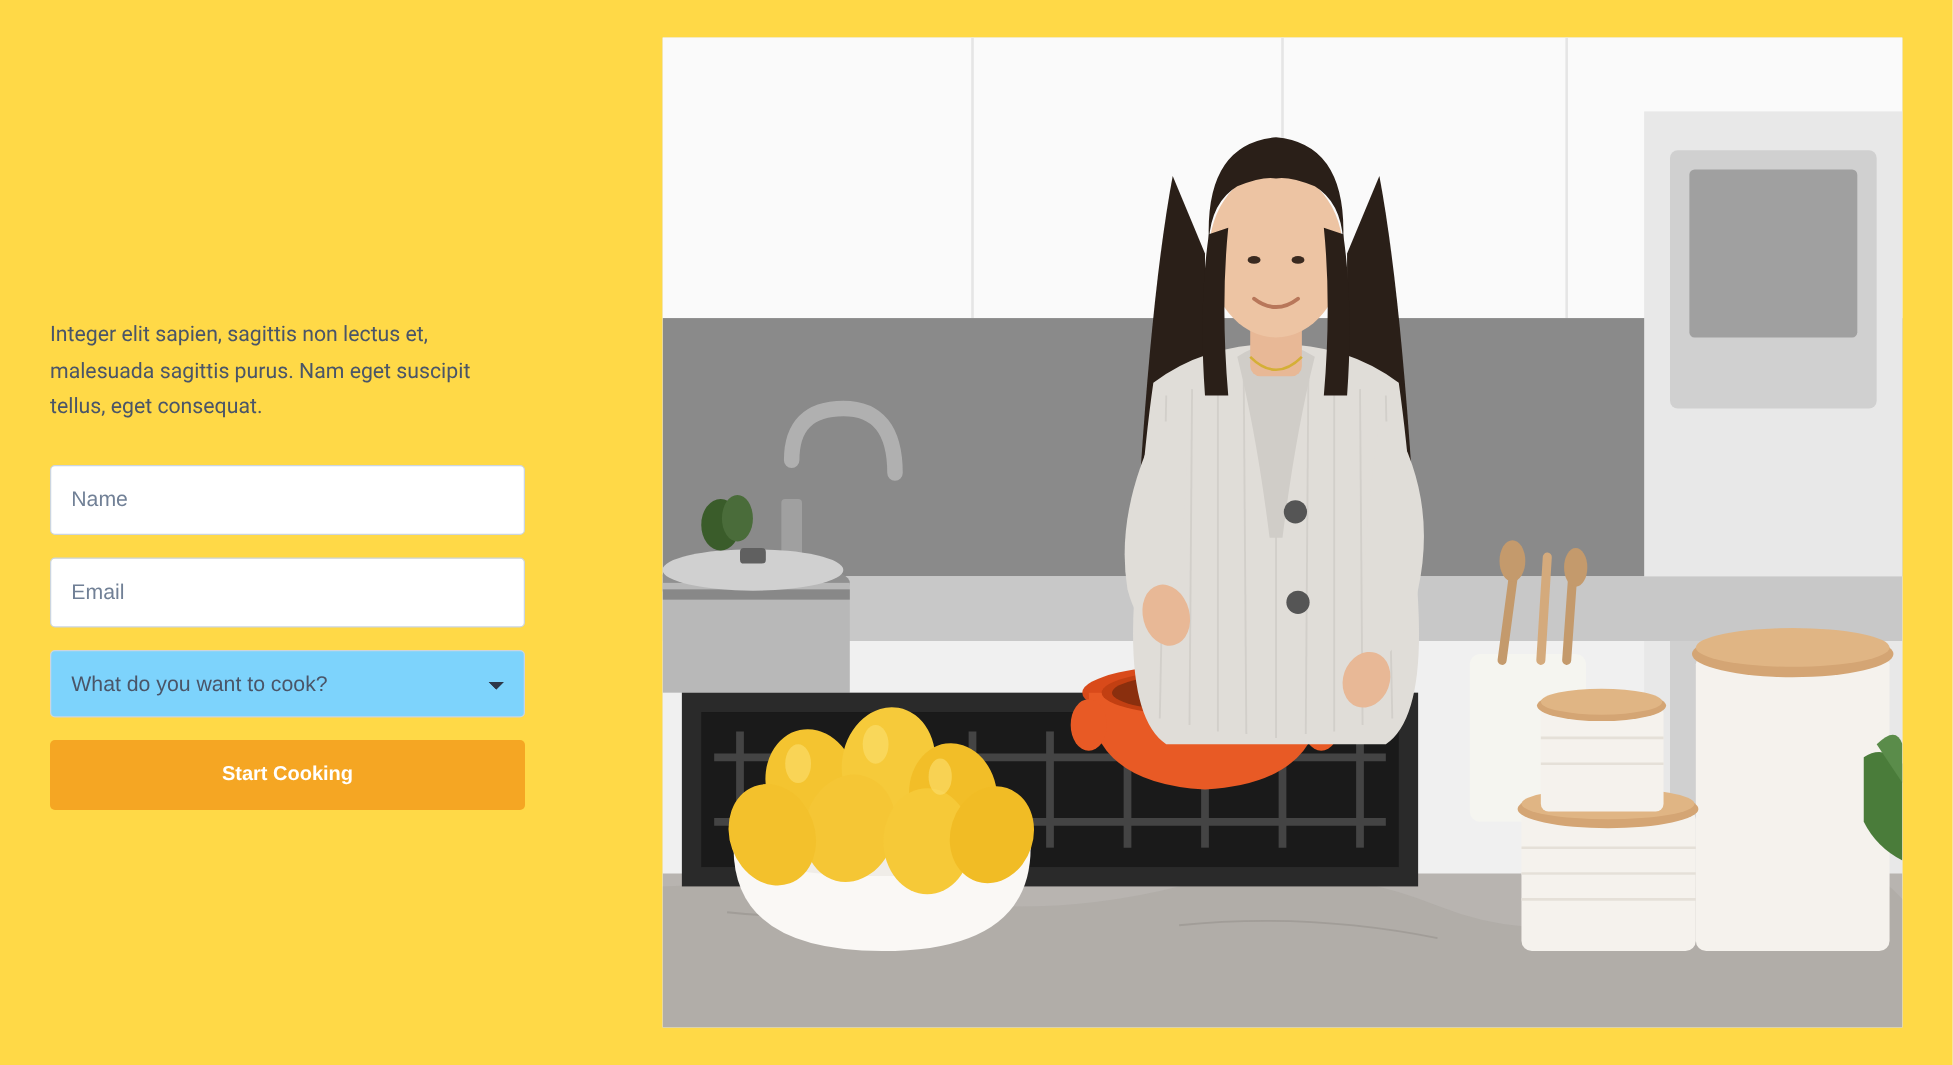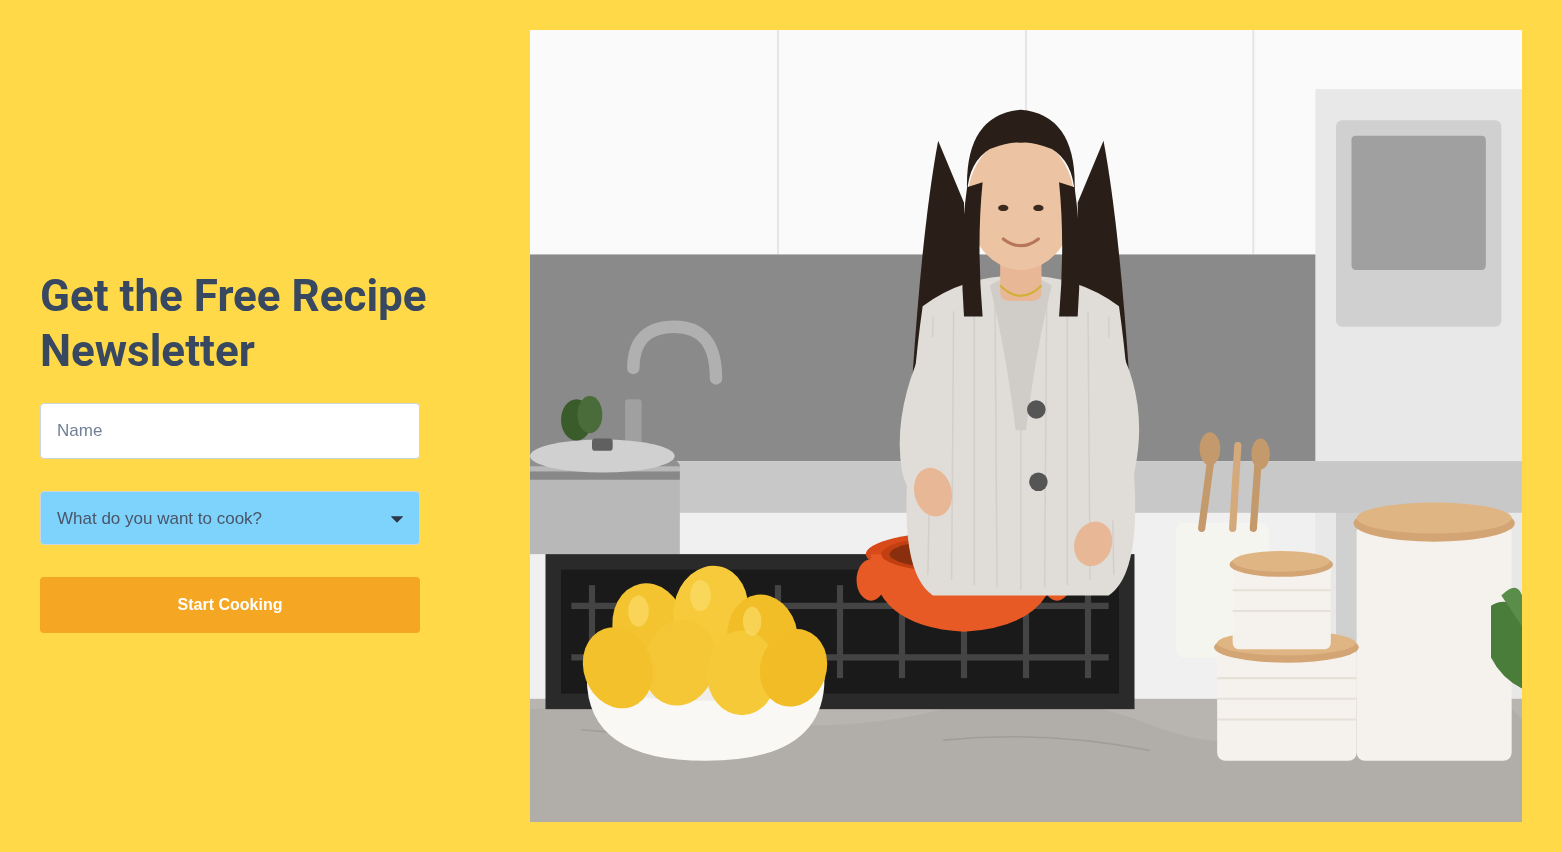--- a/index.html
+++ b/index.html
@@ -43,21 +43,21 @@
       font-size: 17px;
       color: #4a5568;
       line-height: 1.7;
       margin-bottom: 32px;
       max-width: 380px;
     }
     
     .form-group {
       display: flex;
       flex-direction: column;
-      gap: 32px;
+      gap: 18px;
       max-width: 380px;
     }
     
     .text-input {
       width: 100%;
       height: 56px;
       padding: 0 16px;
       font-size: 17px;
       color: #4a5568;
       background-color: #ffffff;
@@ -123,27 +123,28 @@
       display: block;
     }
   </style>
 </head>
 <body>
 
 <div class="container">
 
   <div class="left-panel">
 
-    <h1 class="heading">Get the Free Recipe Newsletter</h1>
-
+
+    <p class="description">Integer elit sapien, sagittis non lectus et, malesuada sagittis purus. Nam eget suscipit tellus, eget consequat.</p>
 
     <div class="form-group">
 
       <input type="text" class="text-input" placeholder="Name" style="">
 
+      <input type="email" class="text-input" placeholder="Email" style="">
 
       <div class="select-wrapper">
         <select class="select-input">
           <option>What do you want to cook?</option>
         </select>
         <span class="select-caret">
           <svg width="14" height="8" viewBox="0 0 14 8" fill="none">
             <path d="M1 1L7 7L13 1" fill="#2d3748"></path>
             <path d="M1 1L7 7L13 1H1Z" fill="#2d3748"></path>
           </svg>

